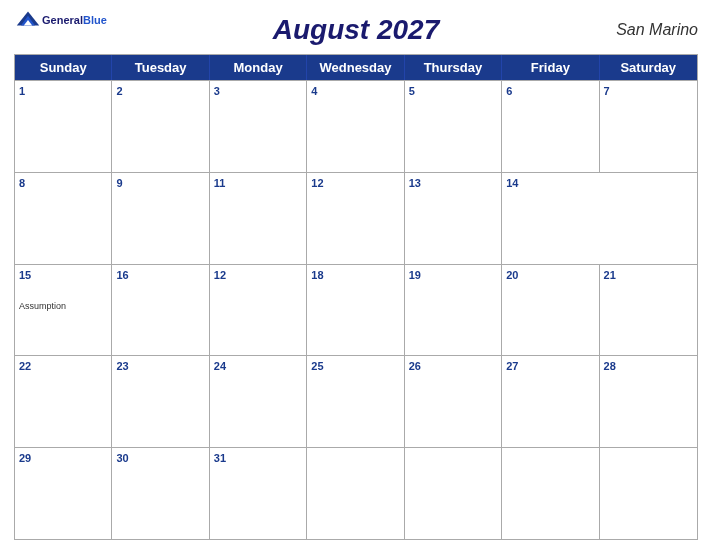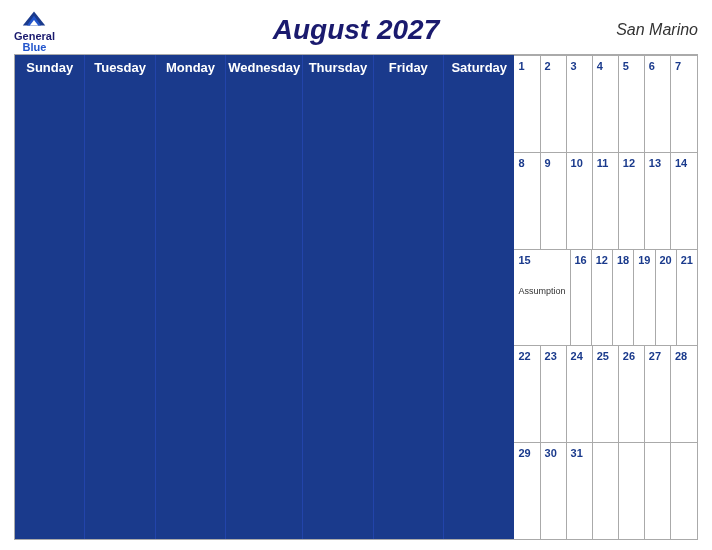--- a/index.html
+++ b/index.html
@@ -20,21 +20,21 @@
       position: relative;
       margin-bottom: 4px;
       padding: 4px 0;
     }
 
     .logo-area {
       position: absolute;
       left: 0;
       top: 0;
       display: flex;
-      flex-direction: column;
+      flex-direction: row;
       align-items: center;
     }
 
     .logo-text-general {
       font-size: 11px;
       color: #1a1a6e;
       font-weight: bold;
       line-height: 1;
     }
 
@@ -64,21 +64,21 @@
       top: 50%;
       transform: translateY(-50%);
       font-size: 16px;
       color: #333;
       font-style: italic;
     }
 
     .calendar {
       flex: 1;
       display: flex;
-      flex-direction: row;
+      flex-direction: column;
       border: 1px solid #aaa;
     }
 
     .day-headers {
       display: grid;
       grid-template-columns: repeat(7, 1fr);
       background: #1a3a8c;
     }
 
     .day-header {
@@ -187,23 +187,20 @@
         </div>
       </div>
       <div class="week-row">
         <div class="day-cell">
           <span class="day-number">8</span>
         </div>
         <div class="day-cell">
           <span class="day-number">9</span>
         </div>
         <div class="day-cell">
-          <span class="day-number">10</span>
-        </div>
-        <div class="day-cell">
           <span class="day-number">11</span>
         </div>
         <div class="day-cell">
           <span class="day-number">12</span>
         </div>
         <div class="day-cell">
           <span class="day-number">13</span>
         </div>
         <div class="day-cell">
           <span class="day-number">14</span>

